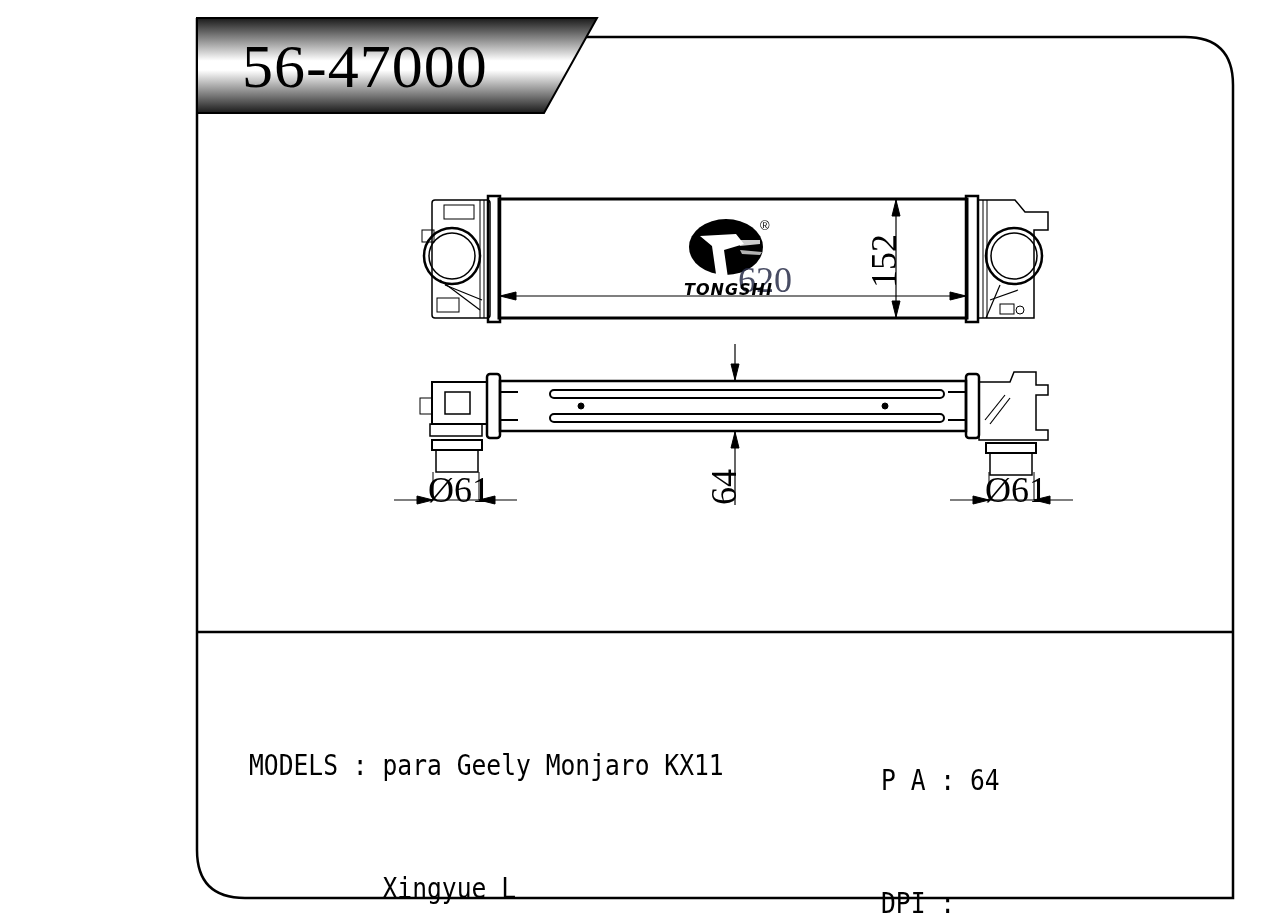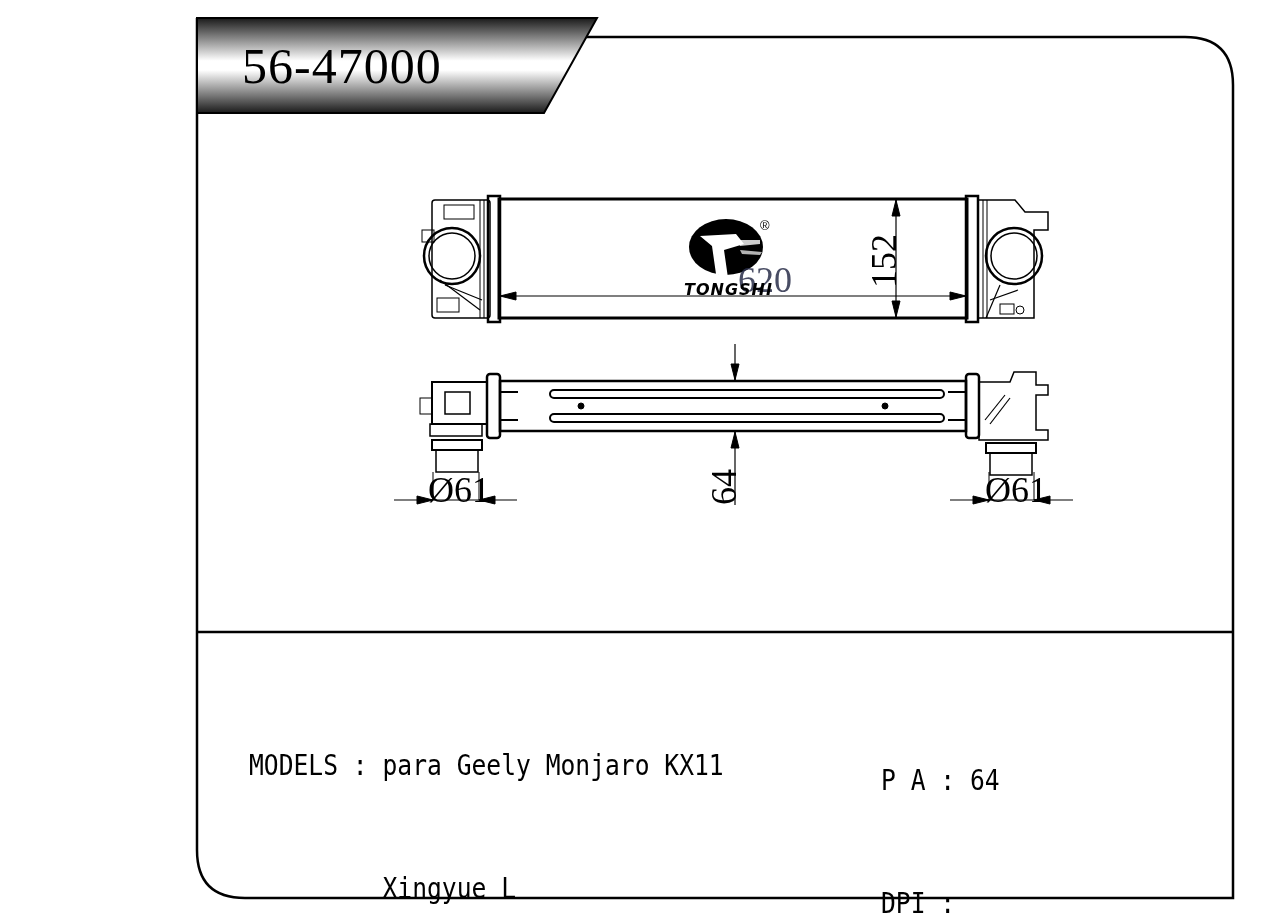--- a/index.html
+++ b/index.html
@@ -1,21 +1,21 @@
 <!DOCTYPE html>
 <html><head>
   <meta charset="utf-8">
   <style>
     html, body { margin: 0; padding: 0; background: #ffffff; }
     body { width: 1266px; height: 921px; position: relative; overflow: hidden; font-family: "Liberation Sans", sans-serif; }
     .frame { position: absolute; left: 0; top: 0; width: 1266px; height: 921px; }
     .title-text {
       position: absolute; left: 242px; top: 30px;
       font-family: "Liberation Serif", "DejaVu Serif", serif;
-      font-size: 50px; line-height: 72px; color: #000; letter-spacing: 1px;
+      font-size: 62px; line-height: 72px; color: #000; letter-spacing: 1px;
     }
     .spec {
       position: absolute;
       font-family: "DejaVu Sans Mono", "Liberation Mono", monospace;
       font-size: 28px; line-height: 41px; color: #000;
       white-space: pre;
       transform: scaleX(0.88); transform-origin: left top;
     }
     .spec-left { left: 249px; top: 663px; }
     .spec-right { left: 881px; top: 678px; }

